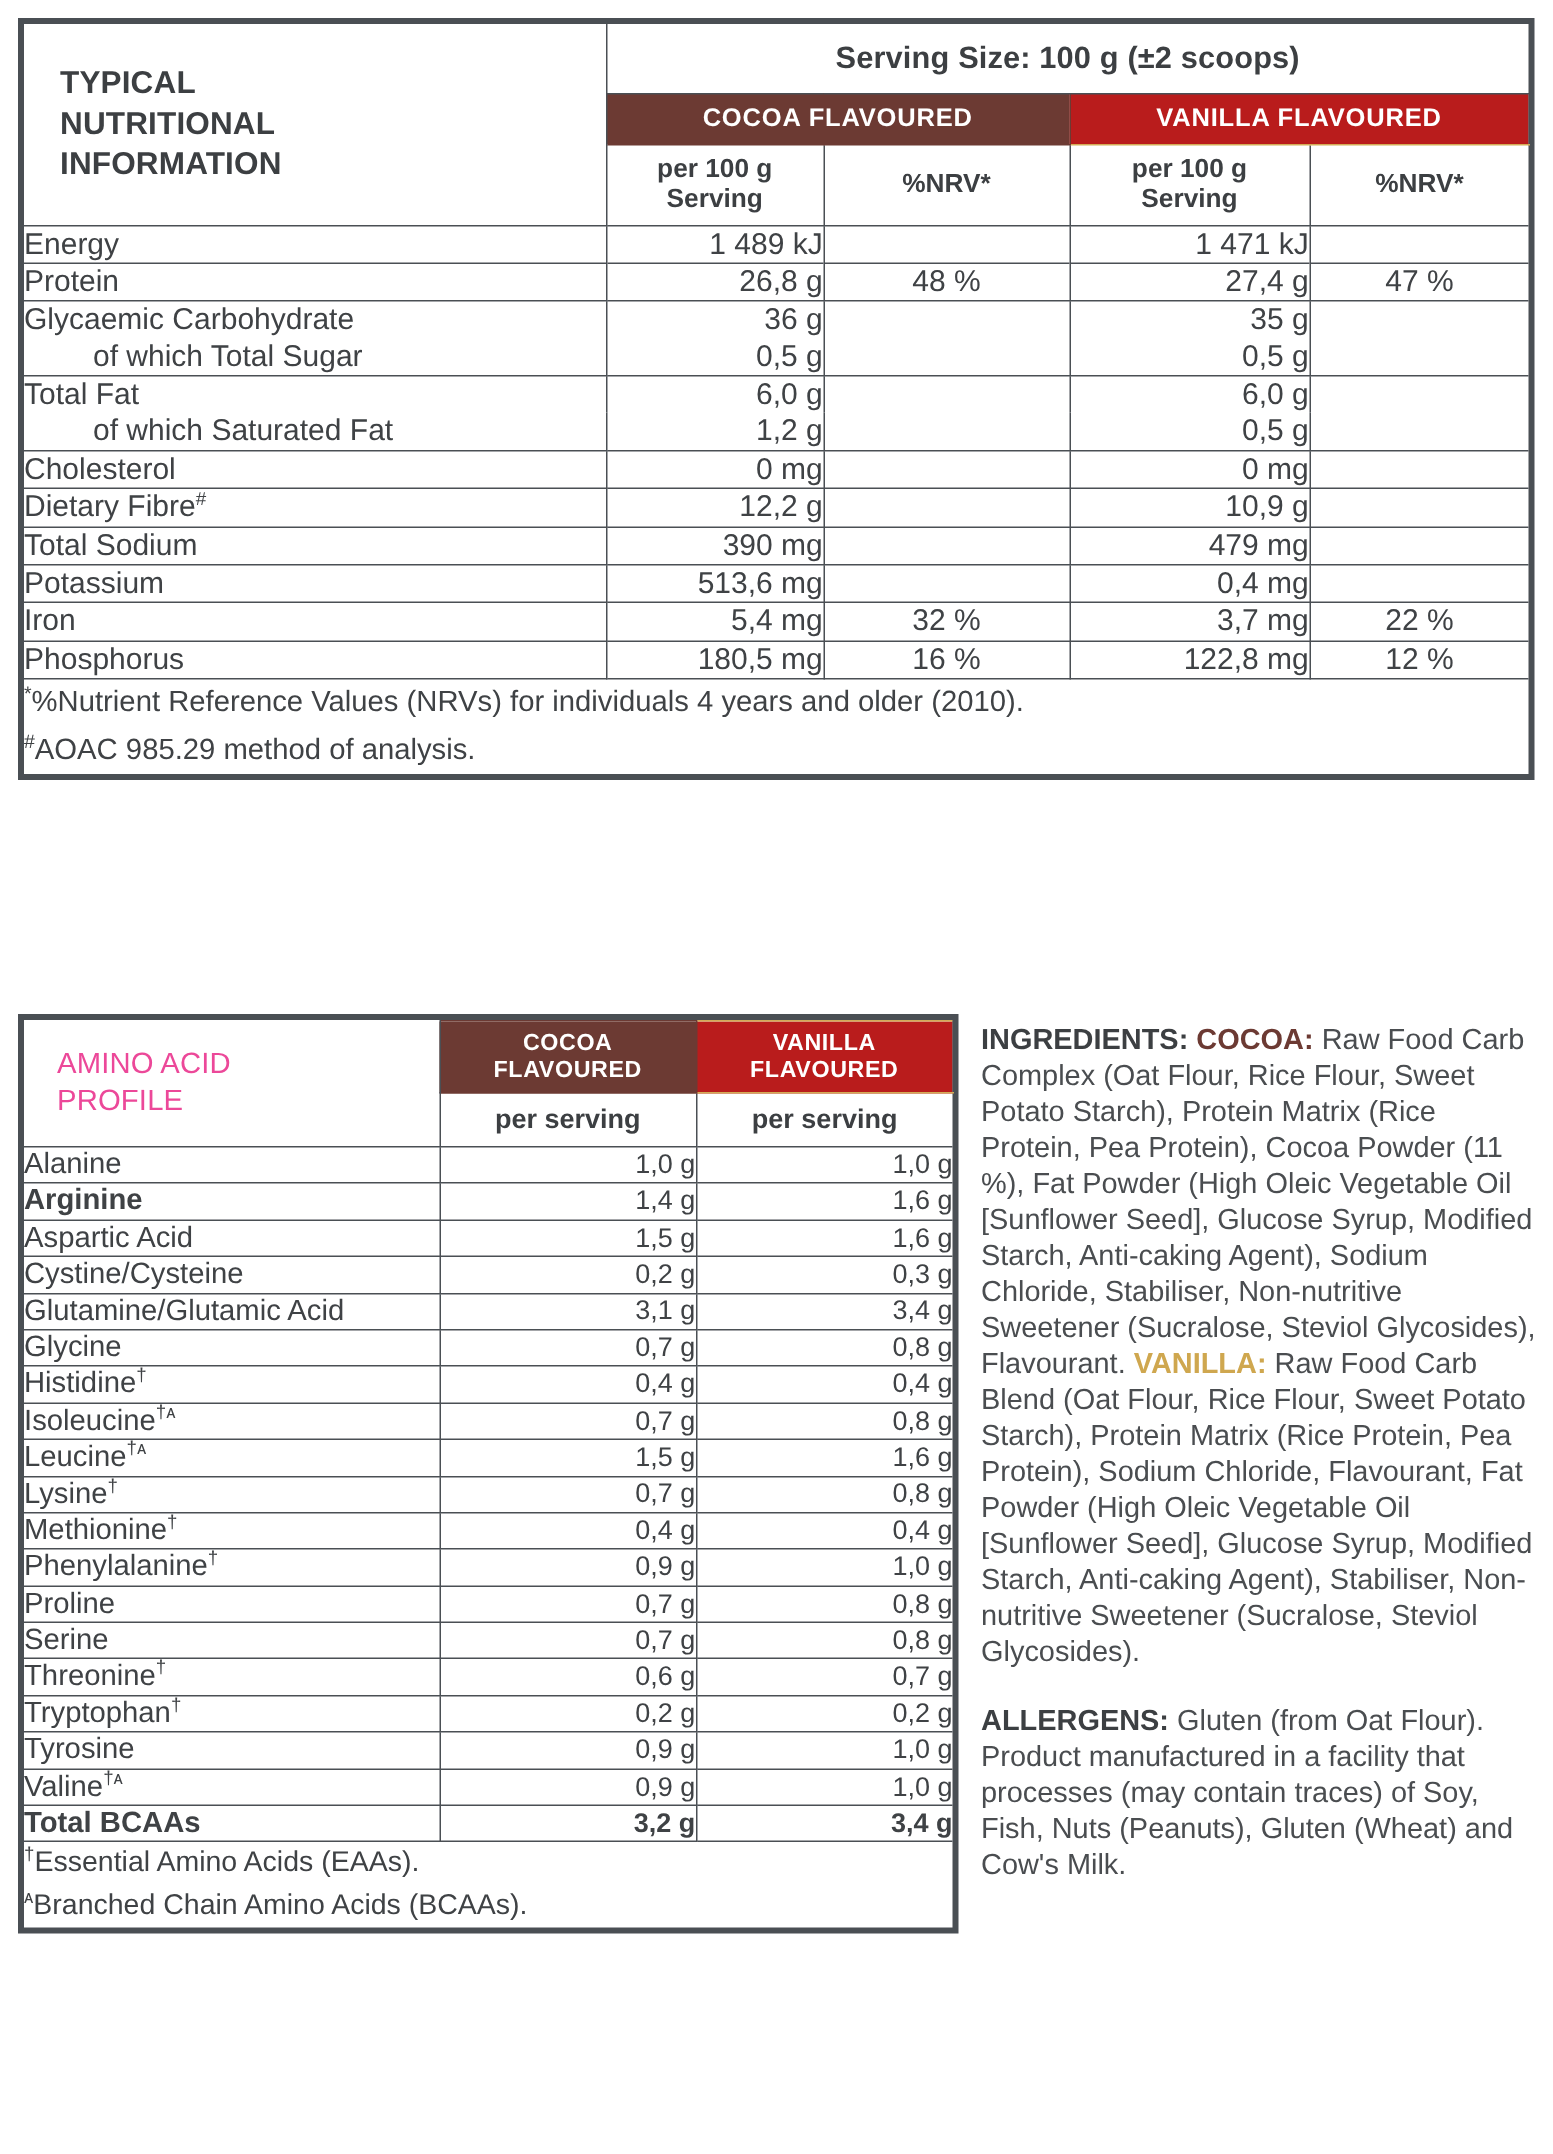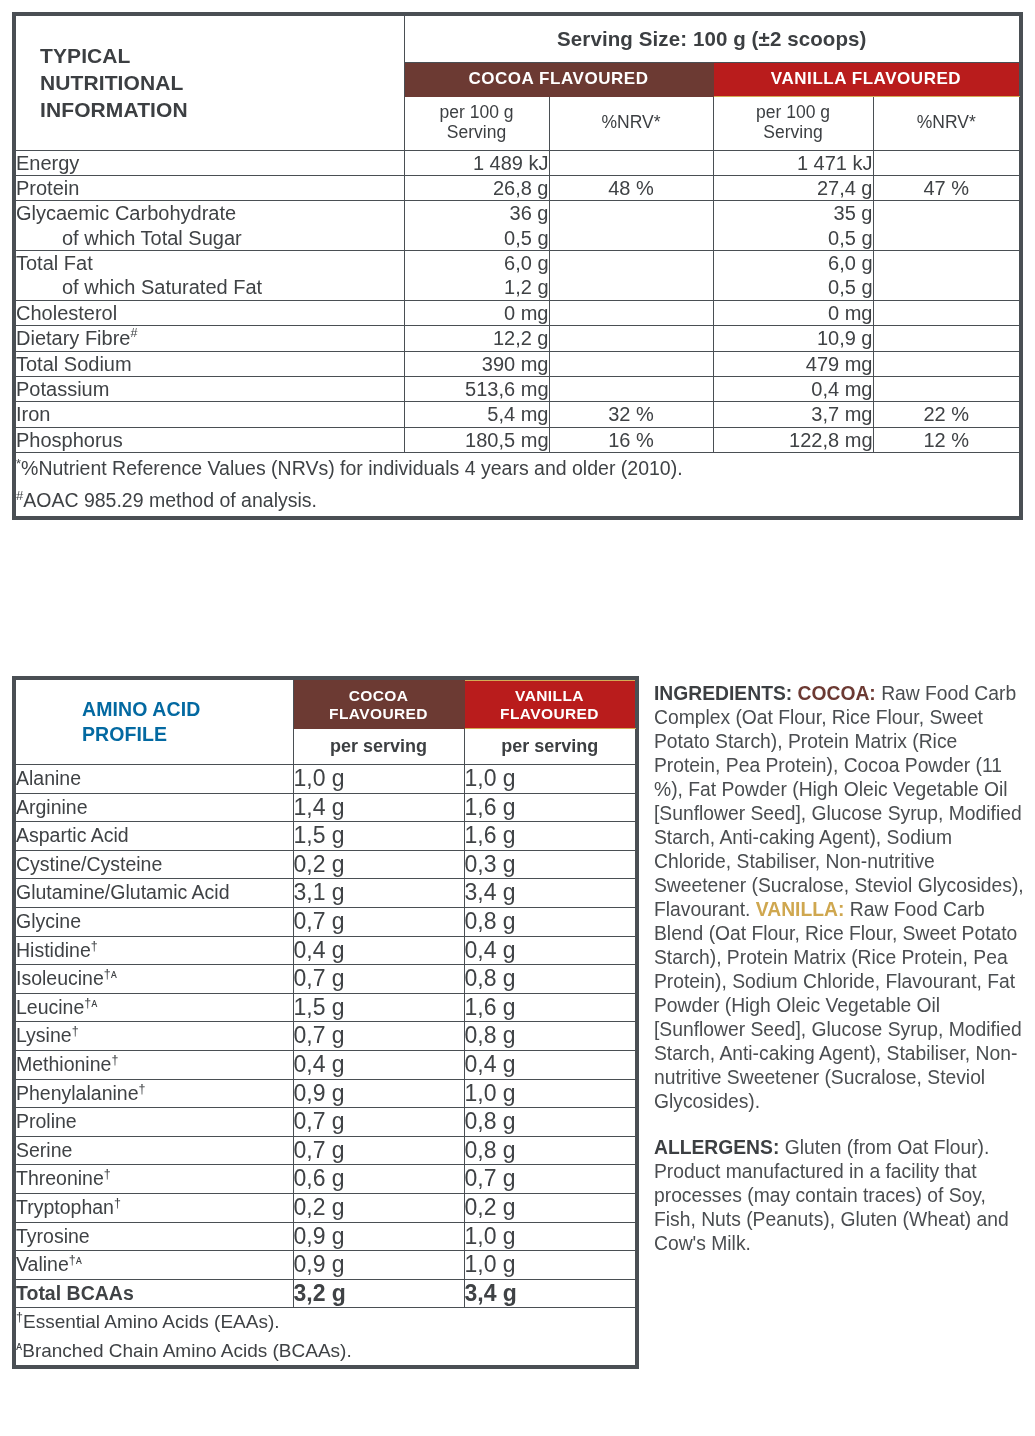--- a/index.html
+++ b/index.html
@@ -61,21 +61,21 @@
     color: #ffffff;
     letter-spacing: .55px;
     height: 34px;
   }
   .flav-cocoa   { background: #6c3a33; border-color: #6c3a33 !important; }
   .flav-vanilla { background: #b91c1c; border-color: #d3ac56 !important; }
 
   .sub-head {
     text-align: center;
     font-size: 17.5px;
-    font-weight: normal;
+    font-weight: bold;
     color: #3c3f42;
     line-height: 1.12;
     height: 54px;
   }
 
   .t1-row-label {
     font-size: 20px;
     padding: 3.5px 0 3.5px 24px;
     line-height: 1.22;
     white-space: nowrap;
@@ -111,26 +111,25 @@
   }
 
   
   #aa-wrap {
     position: absolute;
     left: 12px; top: 676px;
     width: 627px;
   }
   .aa-title {
     font-size: 19.5px;
-    font-weight: bold;
-    color: #0369a1;
+    font-weight: normal;
+    color: #ec4899;
     line-height: 1.28;
     padding: 5px 0 5px 22px;
     letter-spacing: .1px;
-    margin-left: 44px;
   }
   .aa-flav {
     text-align: center;
     font-size: 15.5px;
     font-weight: bold;
     color: #fff;
     line-height: 1.12;
     letter-spacing: .4px;
     height: 48px;
   }
@@ -141,22 +140,22 @@
     color: #3c3f42;
     height: 36px;
   }
   .aa-name {
     font-size: 19.5px;
     padding: 2.5px 0 2.5px 22px;
     line-height: 1.2;
     white-space: nowrap;
   }
   .aa-val {
-    font-size: 23px;
-    text-align: left;
+    font-size: 18px;
+    text-align: right;
     padding: 2.5px 0;
     line-height: 1.2;
     white-space: nowrap;
   }
   .aa-name.bold, .aa-val.bold { font-weight: bold; }
   sup.mk {
     font-size: 12.5px;
     vertical-align: super;
     line-height: 0;
   }
@@ -351,21 +350,21 @@
         <td class="aa-perserv" style="border-right:0;">per serving</td>
       </tr>
     </tbody>
     <tbody id="aa-body">
         <tr>
           <td class="aa-name" style="border-left: 0px; border-top: 0px;">Alanine</td>
           <td class="aa-val" style="border-top: 0px;">1,0 g</td>
           <td class="aa-val" style="border-top: 0px; border-right: 0px;">1,0 g</td>
         </tr>
         <tr>
-          <td class="aa-name" style="border-left: 0px;">Arginine</td>
+          <td class="aa-name" style="border-left: 0px; font-weight: bold;">Arginine</td>
           <td class="aa-val">1,4 g</td>
           <td class="aa-val" style="border-right: 0px;">1,6 g</td>
         </tr>
         <tr>
           <td class="aa-name" style="border-left: 0px;">Aspartic Acid</td>
           <td class="aa-val">1,5 g</td>
           <td class="aa-val" style="border-right: 0px;">1,6 g</td>
         </tr>
         <tr>
           <td class="aa-name" style="border-left: 0px; margin-top: 38px;">Cystine/Cysteine</td>

